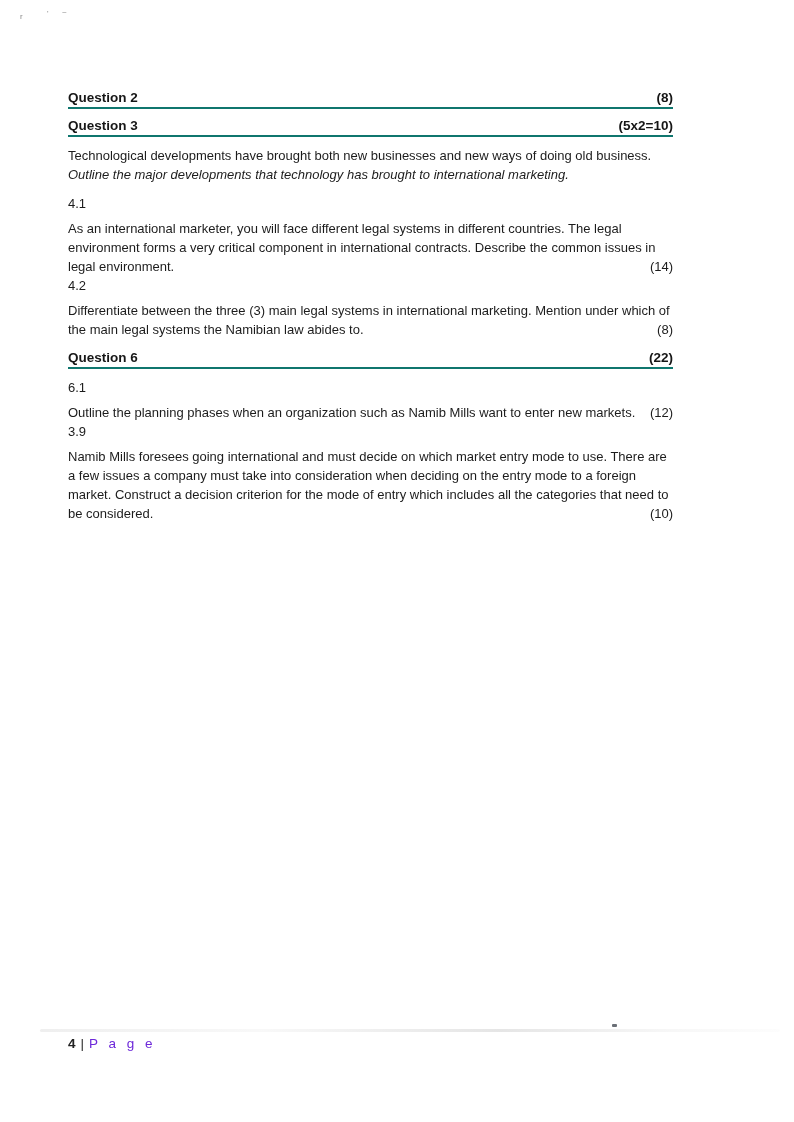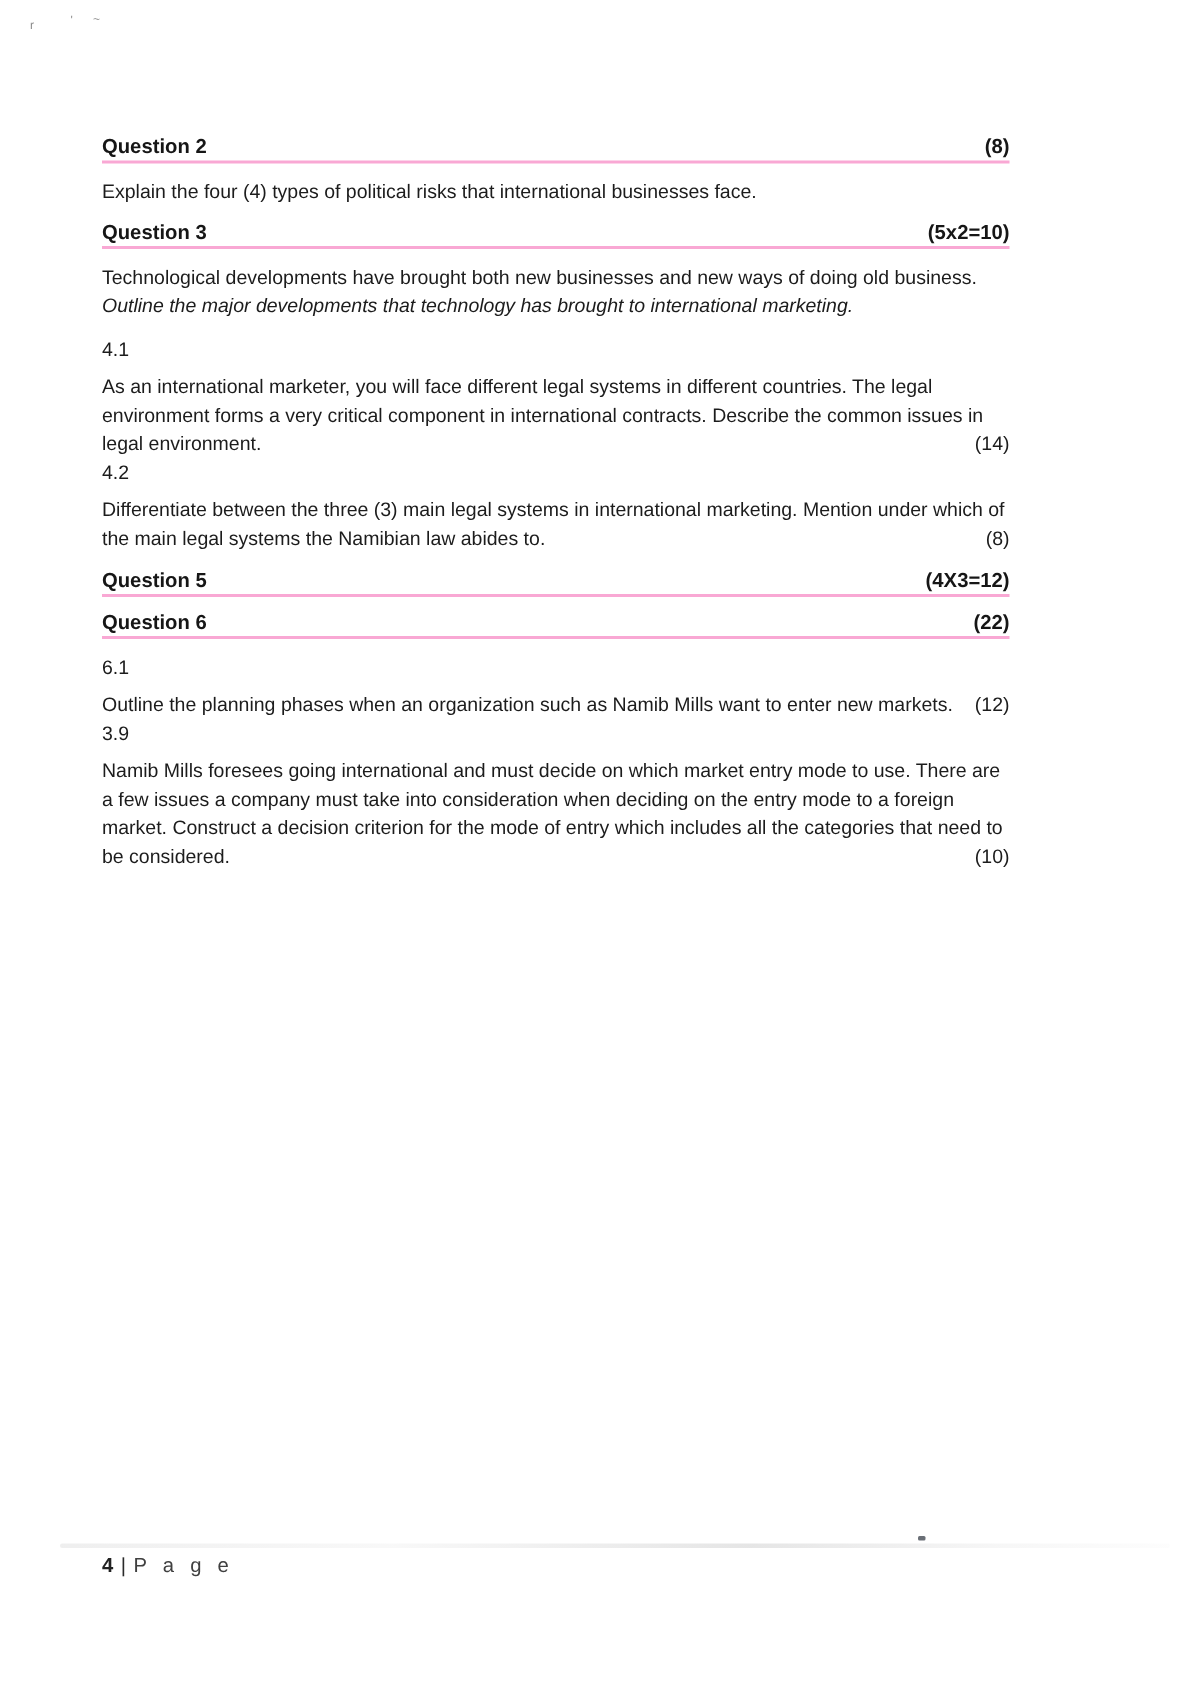--- a/index.html
+++ b/index.html
@@ -22,21 +22,21 @@
     line-height: 19px;
   }
   .q-heading {
     display: flex;
     justify-content: space-between;
     align-items: flex-end;
     font-weight: bold;
     font-size: 13.5px;
     line-height: 15px;
     color: #161616;
-    border-bottom: 2px solid #f9a8d4;
+    border-bottom: 2px solid #0f766e;
     padding-bottom: 2px;
     margin-bottom: 9px;
   }
   .q-body {
     margin: 0 0 10px 0;
   }
   .q-body.tight {
     margin-bottom: 2px;
   }
   .italic { font-style: italic; text-align: center; }
@@ -63,21 +63,21 @@
   .footer {
     position: absolute;
     left: 68px;
     top: 1035px;
     font-size: 13.5px;
     line-height: 17px;
     white-space: nowrap;
   }
   .footer-num { font-weight: bold; color: #222222; }
   .footer-sep { color: #2a2a2a; margin: 0 5px 0 5px; }
-  .footer-label { color: #404040; letter-spacing: 3.5px; }
+  .footer-label { color: #6d28d9; letter-spacing: 3.5px; }
   .scan-mark {
     position: absolute;
     color: #8a8a8a;
     font-size: 8px;
     line-height: 8px;
   }
   .scan-mark.m1 { left: 20px; top: 13px; }
   .scan-mark.m2 { left: 47px; top: 10px; }
   .scan-mark.m3 { left: 62px; top: 9px;  }
   .scan-smudge {
@@ -111,21 +111,20 @@
   <span class="scan-mark m2">'</span>
   <span class="scan-mark m3">~</span>
 
   <div class="content">
 
     <div>
       <div class="q-heading">
         <span>Question 2</span>
         <span>(8)</span>
       </div>
-      <p class="q-body">Explain the four (4) types of political risks that international businesses face.</p>
     </div>
 
     <div>
       <div class="q-heading">
         <span>Question 3</span>
         <span>(5x2=10)</span>
       </div>
       <p class="q-body">
         <span>Technological developments have brought both new businesses and new ways of doing old business.</span>
         <span class="italic">Outline the major developments that technology has brought to international marketing.</span>
@@ -141,24 +140,20 @@
         </div>
         <div class="item">
           <span class="item-num">4.2</span>
           <span class="item-text">Differentiate between the three (3) main legal systems in international marketing. Mention under which of the main legal systems the Namibian law abides to.</span>
           <span class="item-marks">(8)</span>
         </div>
       </div>
     </div>
 
     <div>
-      <div class="q-heading">
-        <span>Question 5</span>
-        <span>(4X3=12)</span>
-      </div>
     </div>
 
     <div>
       <div class="q-heading">
         <span>Question 6</span>
         <span>(22)</span>
       </div>
       <div class="items">
         <div class="item">
           <span class="item-num">6.1</span>

